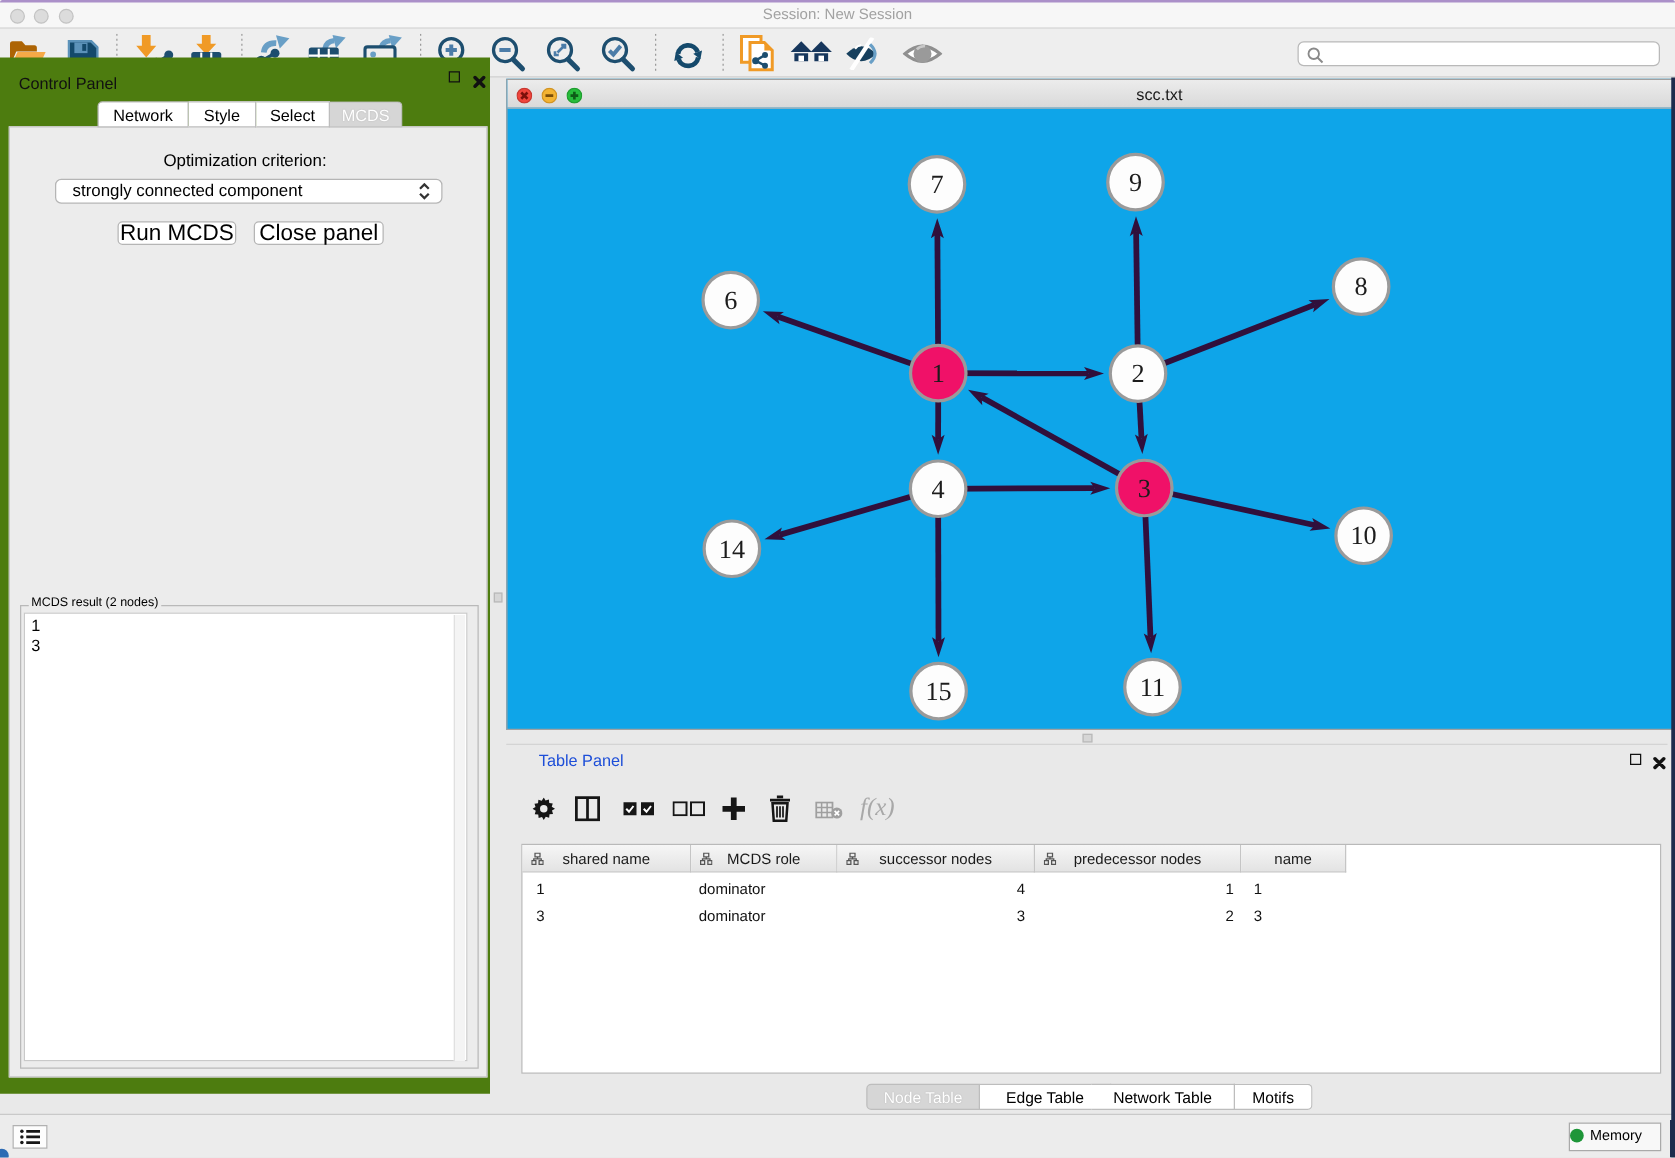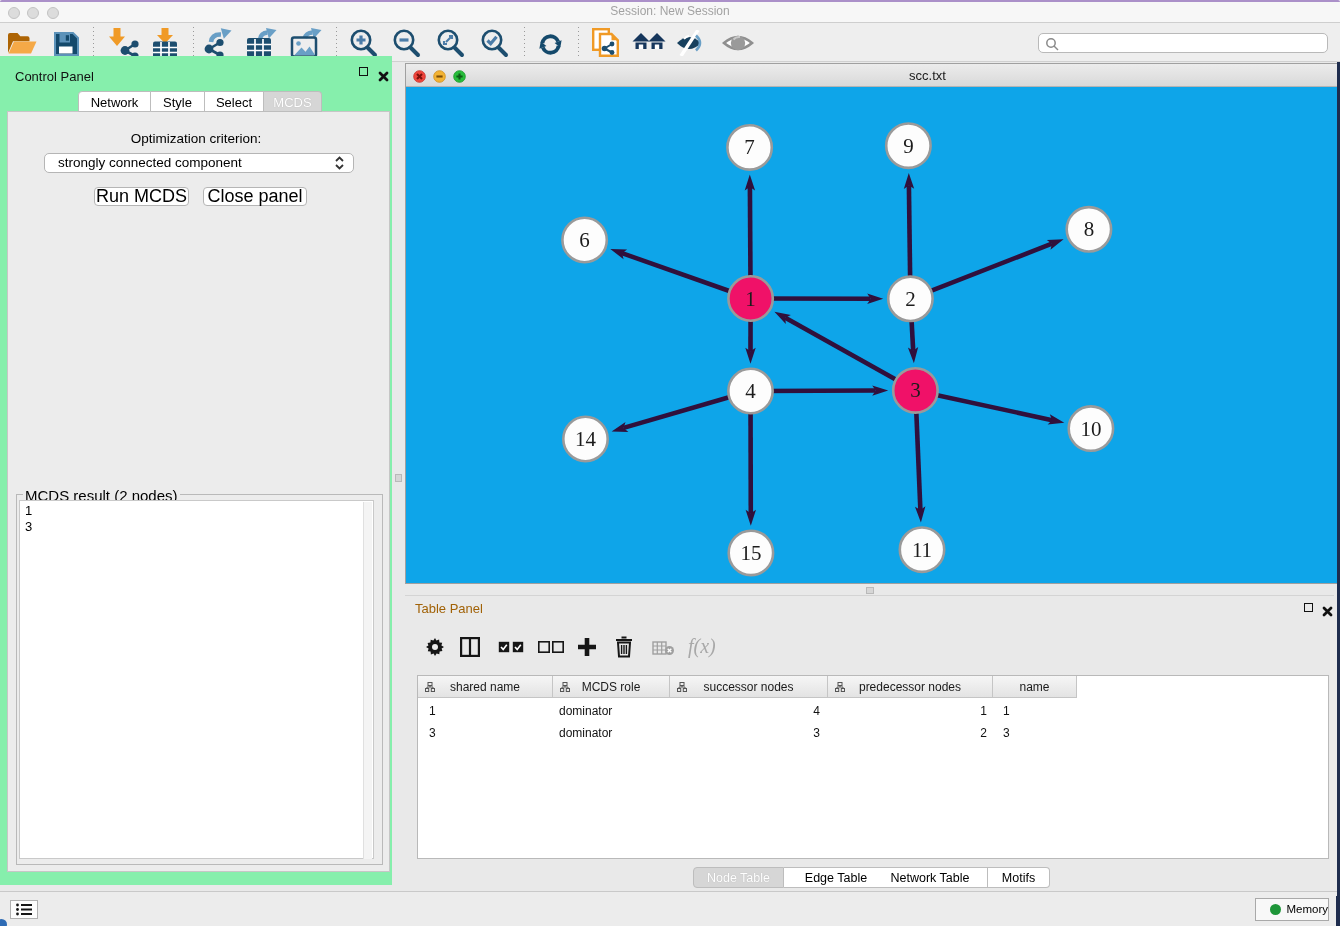--- a/index.html
+++ b/index.html
@@ -9,48 +9,48 @@
 #mactitle{position:absolute;left:0;top:0;width:1340px;height:23px;background:#f7f7f7;border-bottom:1px solid #cecece}
 #purpletop{position:absolute;left:0;top:0;width:1340px;height:2px;background:#ab90c9;border-radius:7px 7px 0 0}
 .tl{position:absolute;top:7px;width:12px;height:12px;border-radius:50%;background:#dcdcdc;border:1px solid #c3c3c3}
 #wtitle{position:absolute;top:4px;left:0;width:1340px;text-align:center;font-size:12px;color:#a2a2a2}
 
 #toolbar{position:absolute;left:0;top:23px;width:1340px;height:39px;background:#eeeeee;border-bottom:1px solid #d0d0d0}
 .tbi{position:absolute;top:5px}
 .vsep{position:absolute;top:4px;height:30px;width:1px;background-image:linear-gradient(#9a9a9a 33%,rgba(0,0,0,0) 0%);background-size:1px 4px}
 #searchbox{position:absolute;left:1038px;top:33px;width:290px;height:20px;background:#fff;border:1px solid #b9b9b9;border-radius:5px}
 
-#cpanel{position:absolute;left:0;top:56px;width:392px;height:829px;background:#86efac}
+#cpanel{position:absolute;left:0;top:46px;width:392px;height:829px;background:#4d7c0f}
 #cphead{position:absolute;left:15px;top:13px;font-size:13px;color:#111}
 .winbtn-sq{position:absolute;width:9px;height:9px;border:1.6px solid #111}
 .tab{position:absolute;top:35px;height:21px;background:#fff;border:1px solid #bdbdbd;color:#000;font-size:13px;font-weight:normal;text-align:center;line-height:21px}
 #cpinner{position:absolute;left:7px;top:55px;width:383px;height:761px;border:1px solid #c6c6c6;background:#ececec}
 #optlabel{position:absolute;left:0;top:75px;width:392px;text-align:center;font-size:13.5px;color:#000}
 #combo{position:absolute;left:44px;top:97px;width:310px;height:20px;background:#fff;border:1px solid #b5b5b5;border-radius:5px;font-size:13.5px;color:#000;line-height:18px;padding-left:13px}
 .btn{position:absolute;top:131px;height:19px;background:#fff;border:1px solid #b5b5b5;border-radius:4px;font-size:18px;color:#000;text-align:center;line-height:17px}
 #mcdsbox{position:absolute;left:16px;top:438px;width:367px;height:371px;border:1px solid #b9b9b9}
-#mcdslbl{position:absolute;left:23px;top:431px;background:#ececec;font-size:15px;color:#000;padding:0 2px}
+#mcdslbl{position:absolute;left:23px;top:431px;background:#ececec;font-size:10px;color:#000;padding:0 2px}
 #mcdstext{position:absolute;left:19px;top:444px;width:355px;height:359px;background:#fff;border:1px solid #c9c9c9;font-size:13px;color:#000;padding:2px 0 0 5px;line-height:16px}
 #mcdsscroll{position:absolute;right:1px;top:1px;width:9px;height:357px;background:#f4f4f4;border-left:1px solid #e0e0e0}
 
 #netwin{position:absolute;left:405px;top:63px;width:1045px;height:521px;background:#0ea5e9;border:1px solid #a0a0a0}
 #nettitle{position:absolute;left:0;top:0;width:100%;height:23px;background:linear-gradient(#ececec,#d9d9d9);border-bottom:1px solid #b4b4b4}
 #nettitle span{display:block;text-align:center;font-size:13px;color:#1a1a1a;margin-top:4px}
 
 #tpanel{position:absolute;left:405px;top:595px;width:929px;height:296px;background:#e9e9e9;border-top:1px solid #d4d4d4}
-#tphead{position:absolute;left:10px;top:5px;font-size:13px;color:#a16207}
+#tphead{position:absolute;left:26px;top:5px;font-size:13px;color:#1d4ed8}
 #ttool{position:absolute;left:12px;top:33px;width:912px;height:37px}
 #ttable{position:absolute;left:12px;top:79px;width:912px;height:184px;background:#fff;border:1px solid #b9b9b9}
 .th{position:absolute;top:0;height:22px;background:linear-gradient(#f6f6f6,#e3e3e3);border-right:1px solid #c5c5c5;border-bottom:1px solid #c5c5c5;font-size:12px;color:#1a1a1a;text-align:center;line-height:22px}
 .td{position:absolute;font-size:12px;color:#111;height:22px;line-height:22px}
 .btab{position:absolute;top:271px;height:21px;background:#fff;border:1px solid #bdbdbd;font-size:12.5px;font-weight:normal;color:#000;text-align:center;line-height:20px}
 
 #statusbar{position:absolute;left:0;top:891px;width:1340px;height:35px;background:#ececec;border-top:1px solid #c9c9c9}
 #listbtn{position:absolute;left:10px;top:8px;width:28px;height:19px;background:#fdfdfd;border:1px solid #b1b1b1}
-#membtn{position:absolute;left:1255px;top:6px;width:74px;height:23px;background:#f8f8f8;border:1px solid #a9a9a9;font-size:11.5px;color:#000;text-align:right;line-height:21px}
+#membtn{position:absolute;left:1255px;top:6px;width:74px;height:23px;background:#f8f8f8;border:1px solid #a9a9a9;font-size:11.5px;color:#000;text-align:left;line-height:21px}
 #rstripe{position:absolute;left:1337px;top:62px;width:3px;height:864px;background:#1e2c4d}
 #rstripe2{position:absolute;left:1336px;top:896px;width:4px;height:30px;background:#1e2c4d}
 </style></head>
 <body>
 <div id="mactitle"></div>
 <div id="purpletop"></div>
 <div class="tl" style="left:8px"></div>
 <div class="tl" style="left:27px"></div>
 <div class="tl" style="left:47px"></div>
 <div id="wtitle">Session: New Session</div>

